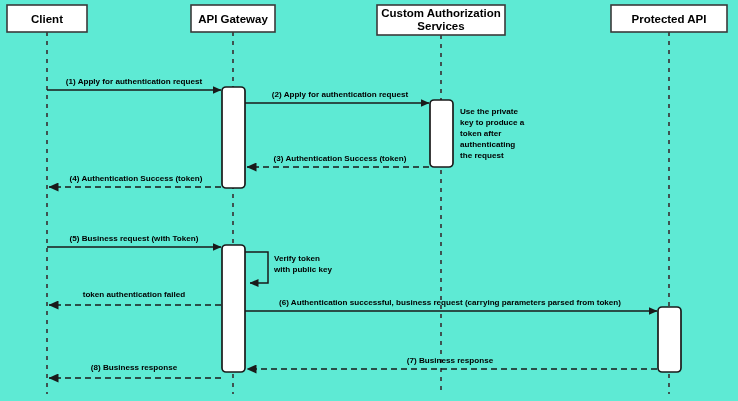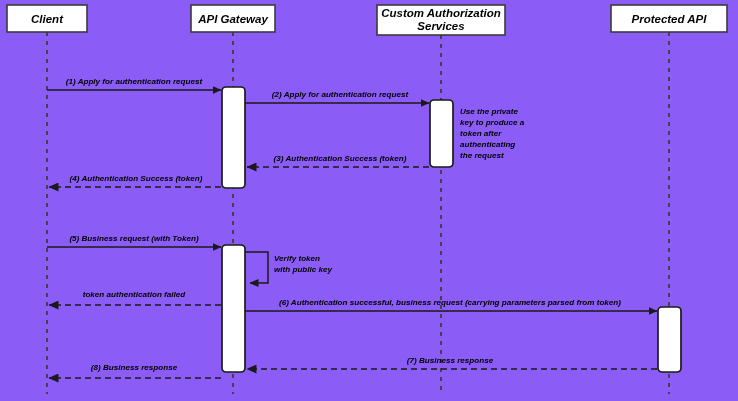--- a/index.html
+++ b/index.html
@@ -8,23 +8,22 @@
     padding: 0;
     background: #ffffff;
   }
   body {
     font-family: "Liberation Sans", sans-serif;
   }
   #diagram-root {
     position: relative;
     width: 738px;
     height: 401px;
-    background: #8b5cf6;
+    background: #5eead4;
     overflow: hidden;
-    font-style: italic;
   }
   svg.diagram-canvas {
     position: absolute;
     left: 0;
     top: 0;
     width: 738px;
     height: 401px;
   }
   .lifeline-box-rect {
     fill: #ffffff;

